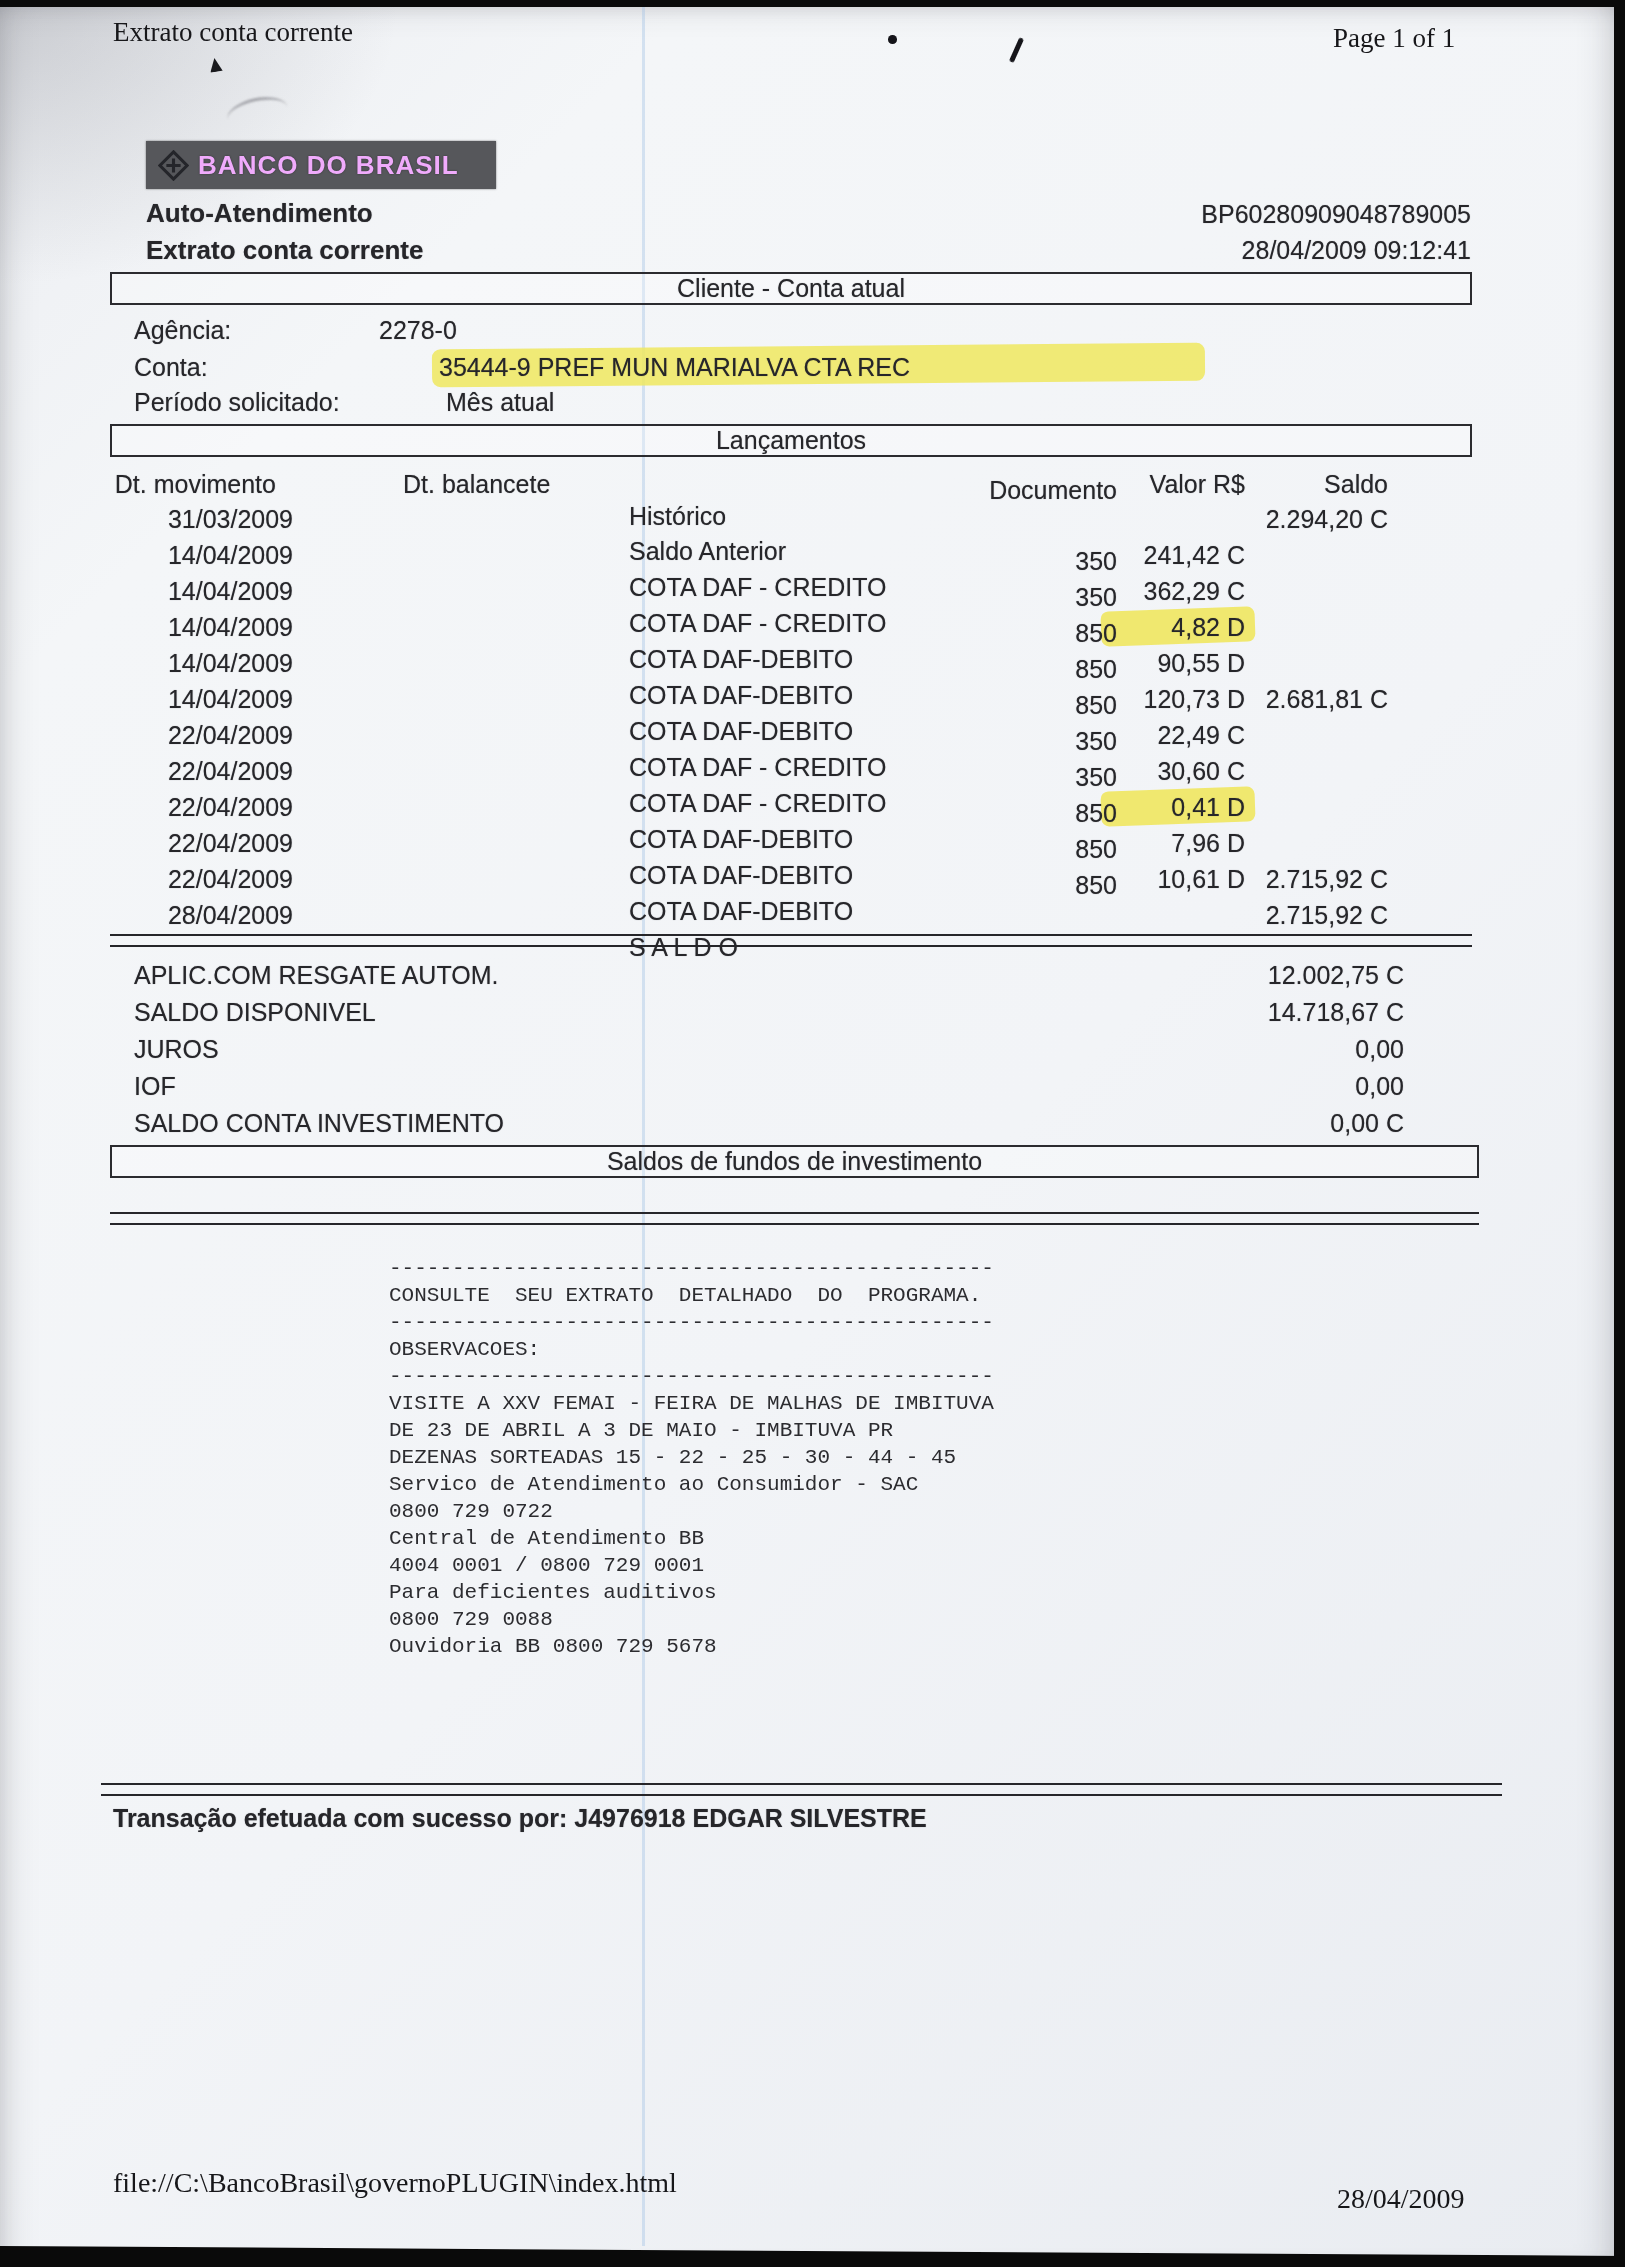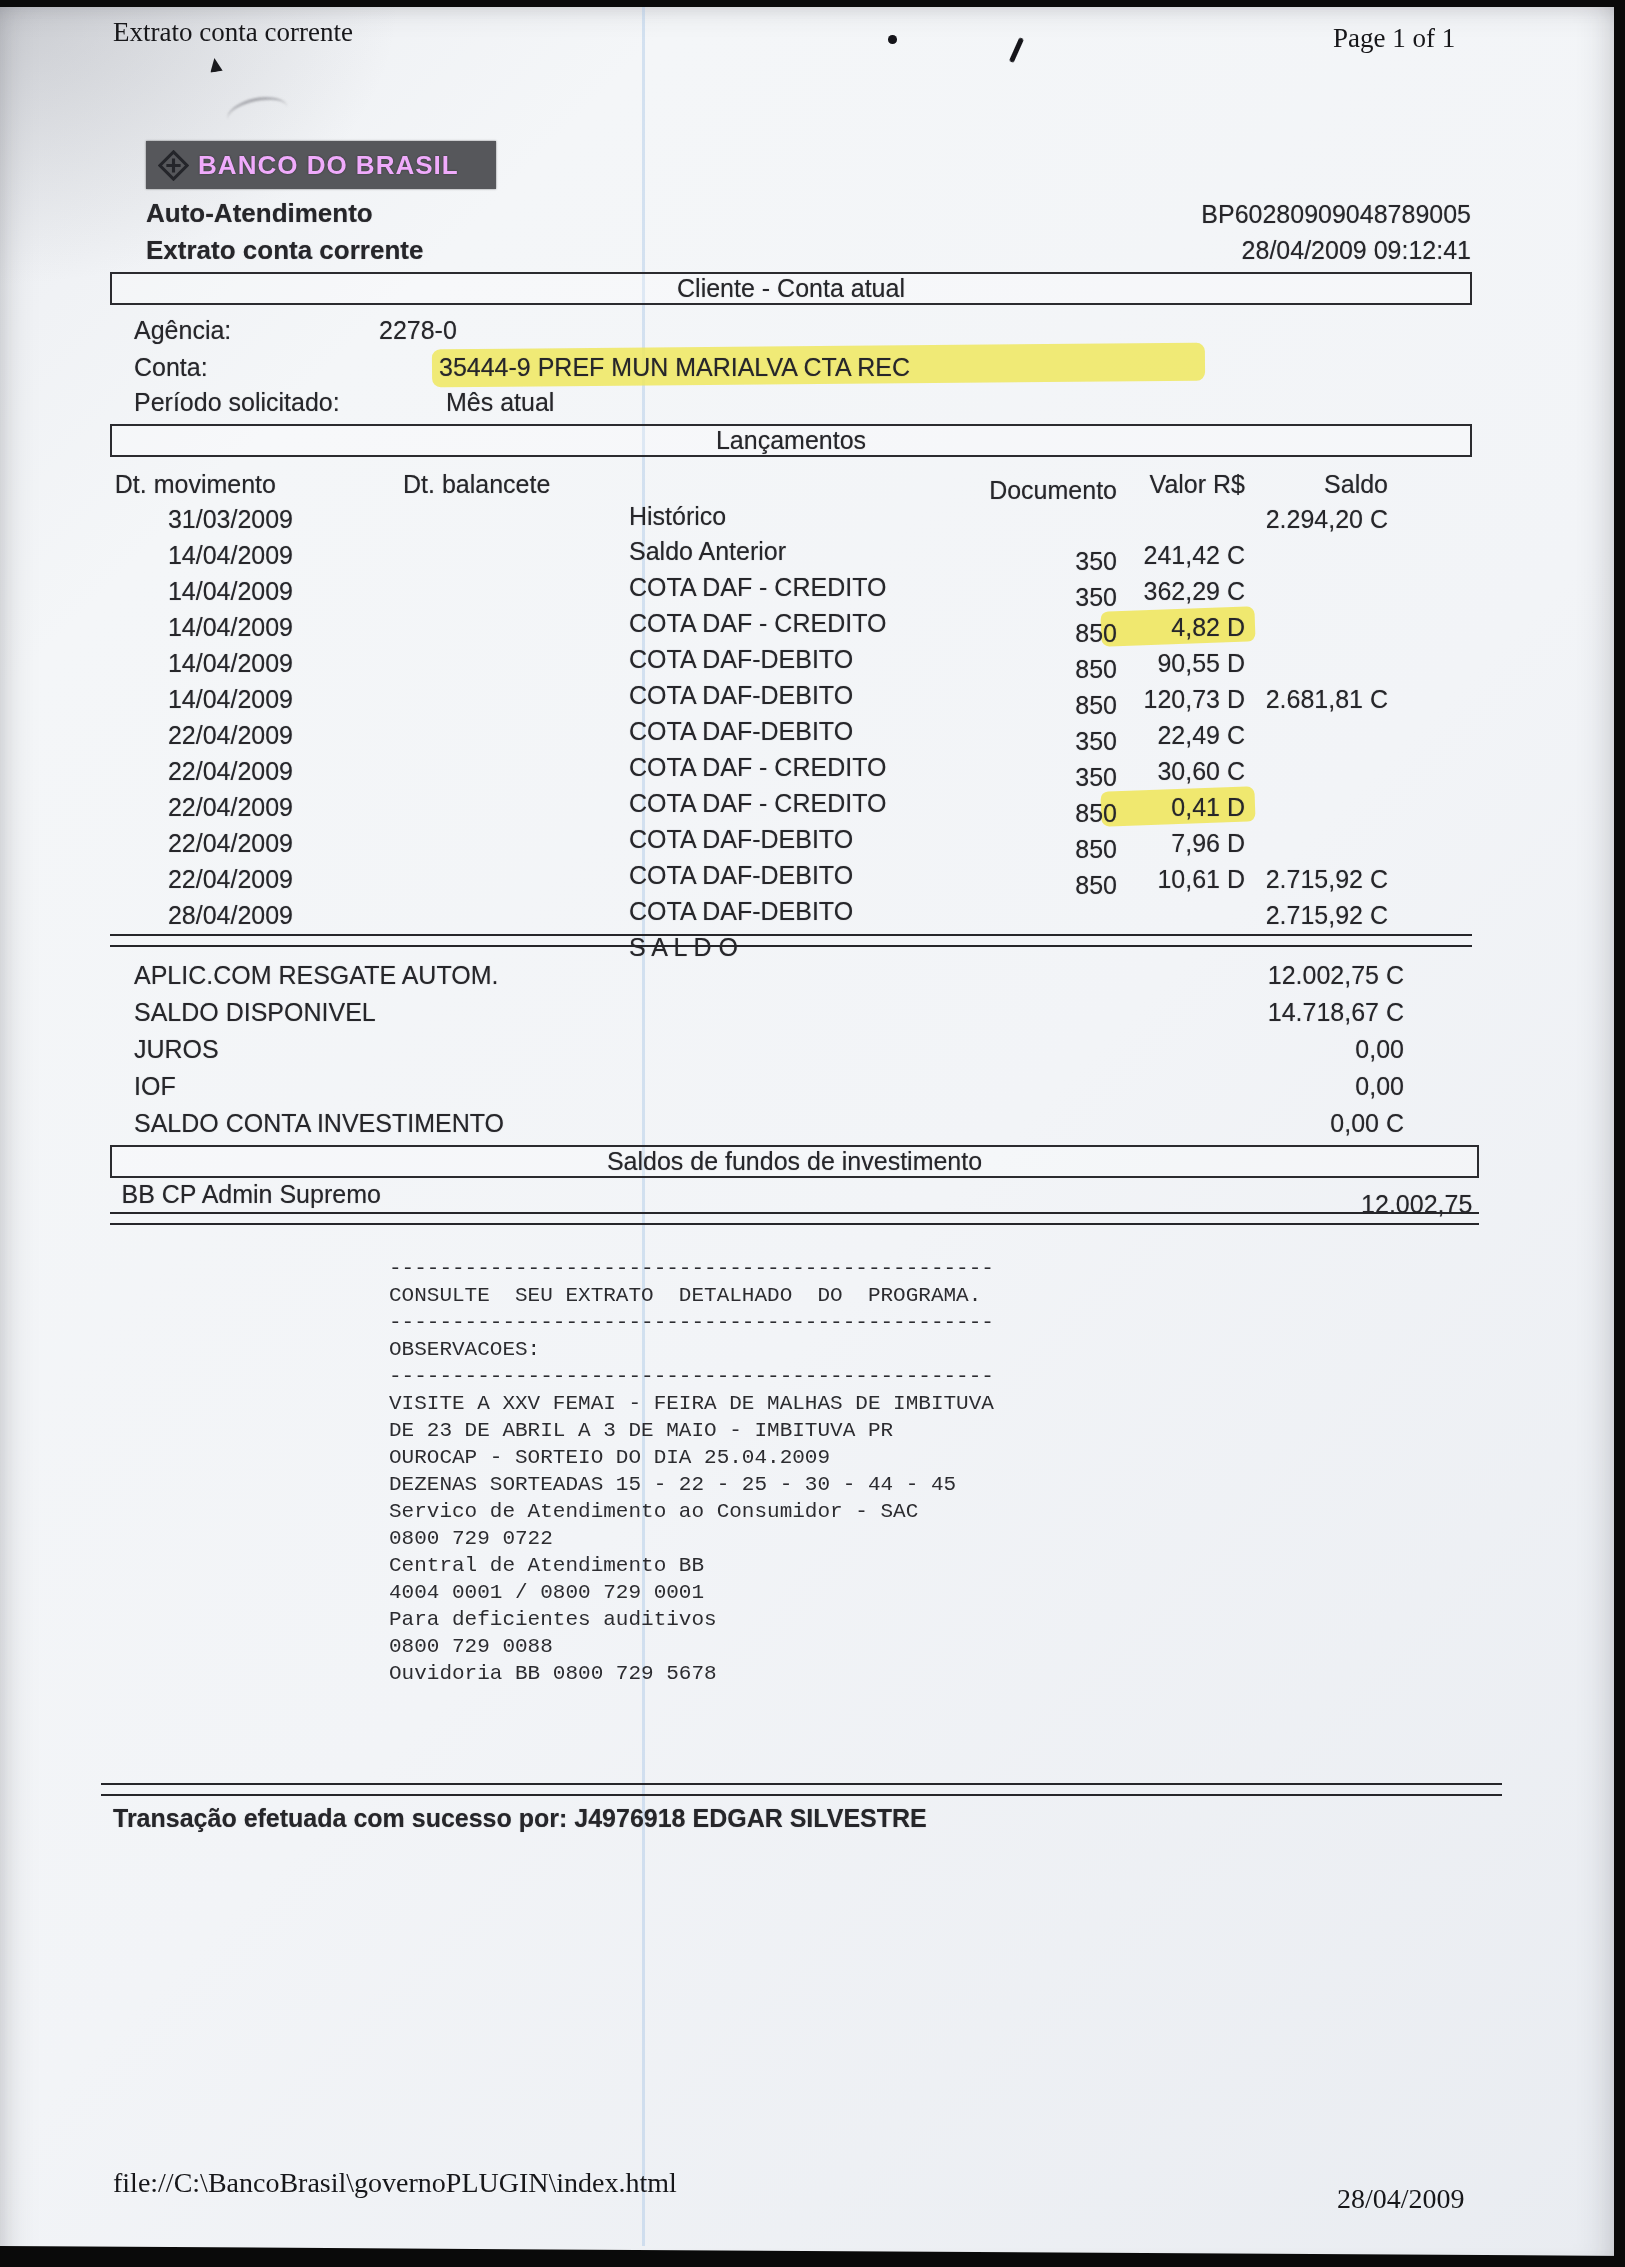--- a/index.html
+++ b/index.html
@@ -255,37 +255,30 @@
         <span class="sum-l">IOF</span>
         <span class="sum-v">0,00</span>
       </div>
       <div class="sum-row">
         <span class="sum-l">SALDO CONTA INVESTIMENTO</span>
         <span class="sum-v">0,00 C</span>
       </div>
     </div>
 
   <div class="abs box-title box-fundos sans-soft">Saldos de fundos de investimento</div>
-  <div class="abs fund-rows sans-soft">
-      <div class="fund-row">
-        <span class="fund-l">BB CP Admin Supremo</span>
-        <span class="fund-v">12.002,75</span>
-      </div>
-    </div>
   <div class="abs dline dline2"></div>
 
   <div class="abs mono obs">
       <div>------------------------------------------------</div>
       <div>CONSULTE  SEU EXTRATO  DETALHADO  DO  PROGRAMA.</div>
       <div>------------------------------------------------</div>
       <div>OBSERVACOES:</div>
       <div>------------------------------------------------</div>
       <div>VISITE A XXV FEMAI - FEIRA DE MALHAS DE IMBITUVA</div>
       <div>DE 23 DE ABRIL A 3 DE MAIO - IMBITUVA PR</div>
-      <div>OUROCAP - SORTEIO DO DIA 25.04.2009</div>
       <div>DEZENAS SORTEADAS 15 - 22 - 25 - 30 - 44 - 45</div>
       <div>Servico de Atendimento ao Consumidor - SAC</div>
       <div>0800 729 0722</div>
       <div>Central de Atendimento BB</div>
       <div>4004 0001 / 0800 729 0001</div>
       <div>Para deficientes auditivos</div>
       <div>0800 729 0088</div>
       <div>Ouvidoria BB 0800 729 5678</div>
     </div>
 

